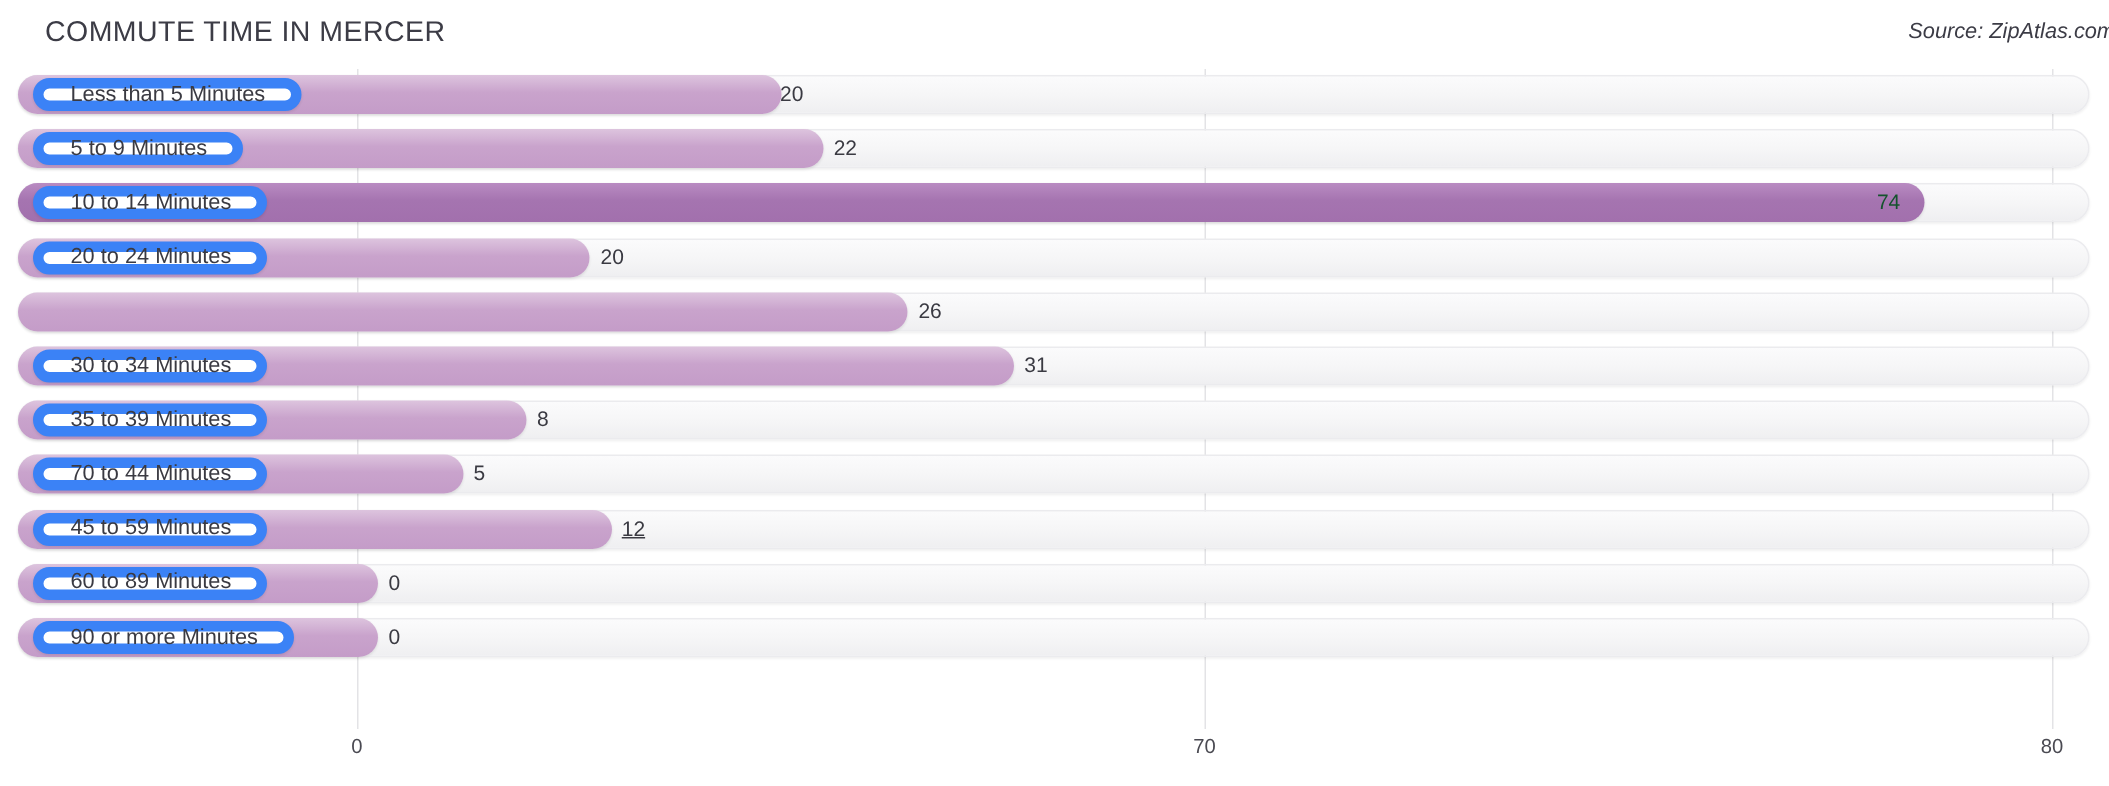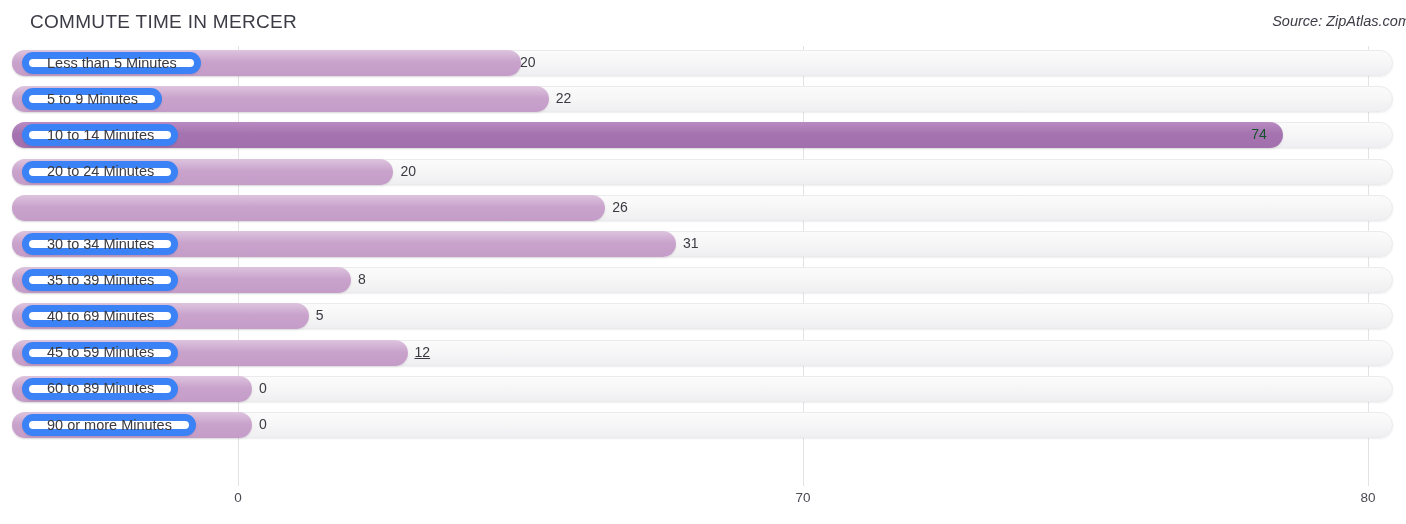--- a/index.html
+++ b/index.html
@@ -226,21 +226,21 @@
         <div class="bar light" style="width: 339px;"></div>
         <div class="pill">
           <span class="pill-label">35 to 39 Minutes</span>
         </div>
         <div class="value-out" style="left: 358px;">8</div>
       </div>
       <div class="row">
         <div class="track"></div>
         <div class="bar light" style="width: 296.625px;"></div>
         <div class="pill">
-          <span class="pill-label">40 to 69 Minutes</span>
+          <span class="pill-label">70 to 44 Minutes</span>
         </div>
         <div class="value-out" style="left: 315.625px;">5</div>
       </div>
       <div class="row">
         <div class="track"></div>
         <div class="bar light" style="width: 395.5px;"></div>
         <div class="pill">
           <span class="pill-label">45 to 59 Minutes</span>
         </div>
         <div class="value-out" style="left: 414.5px; text-decoration: underline;">12</div>

